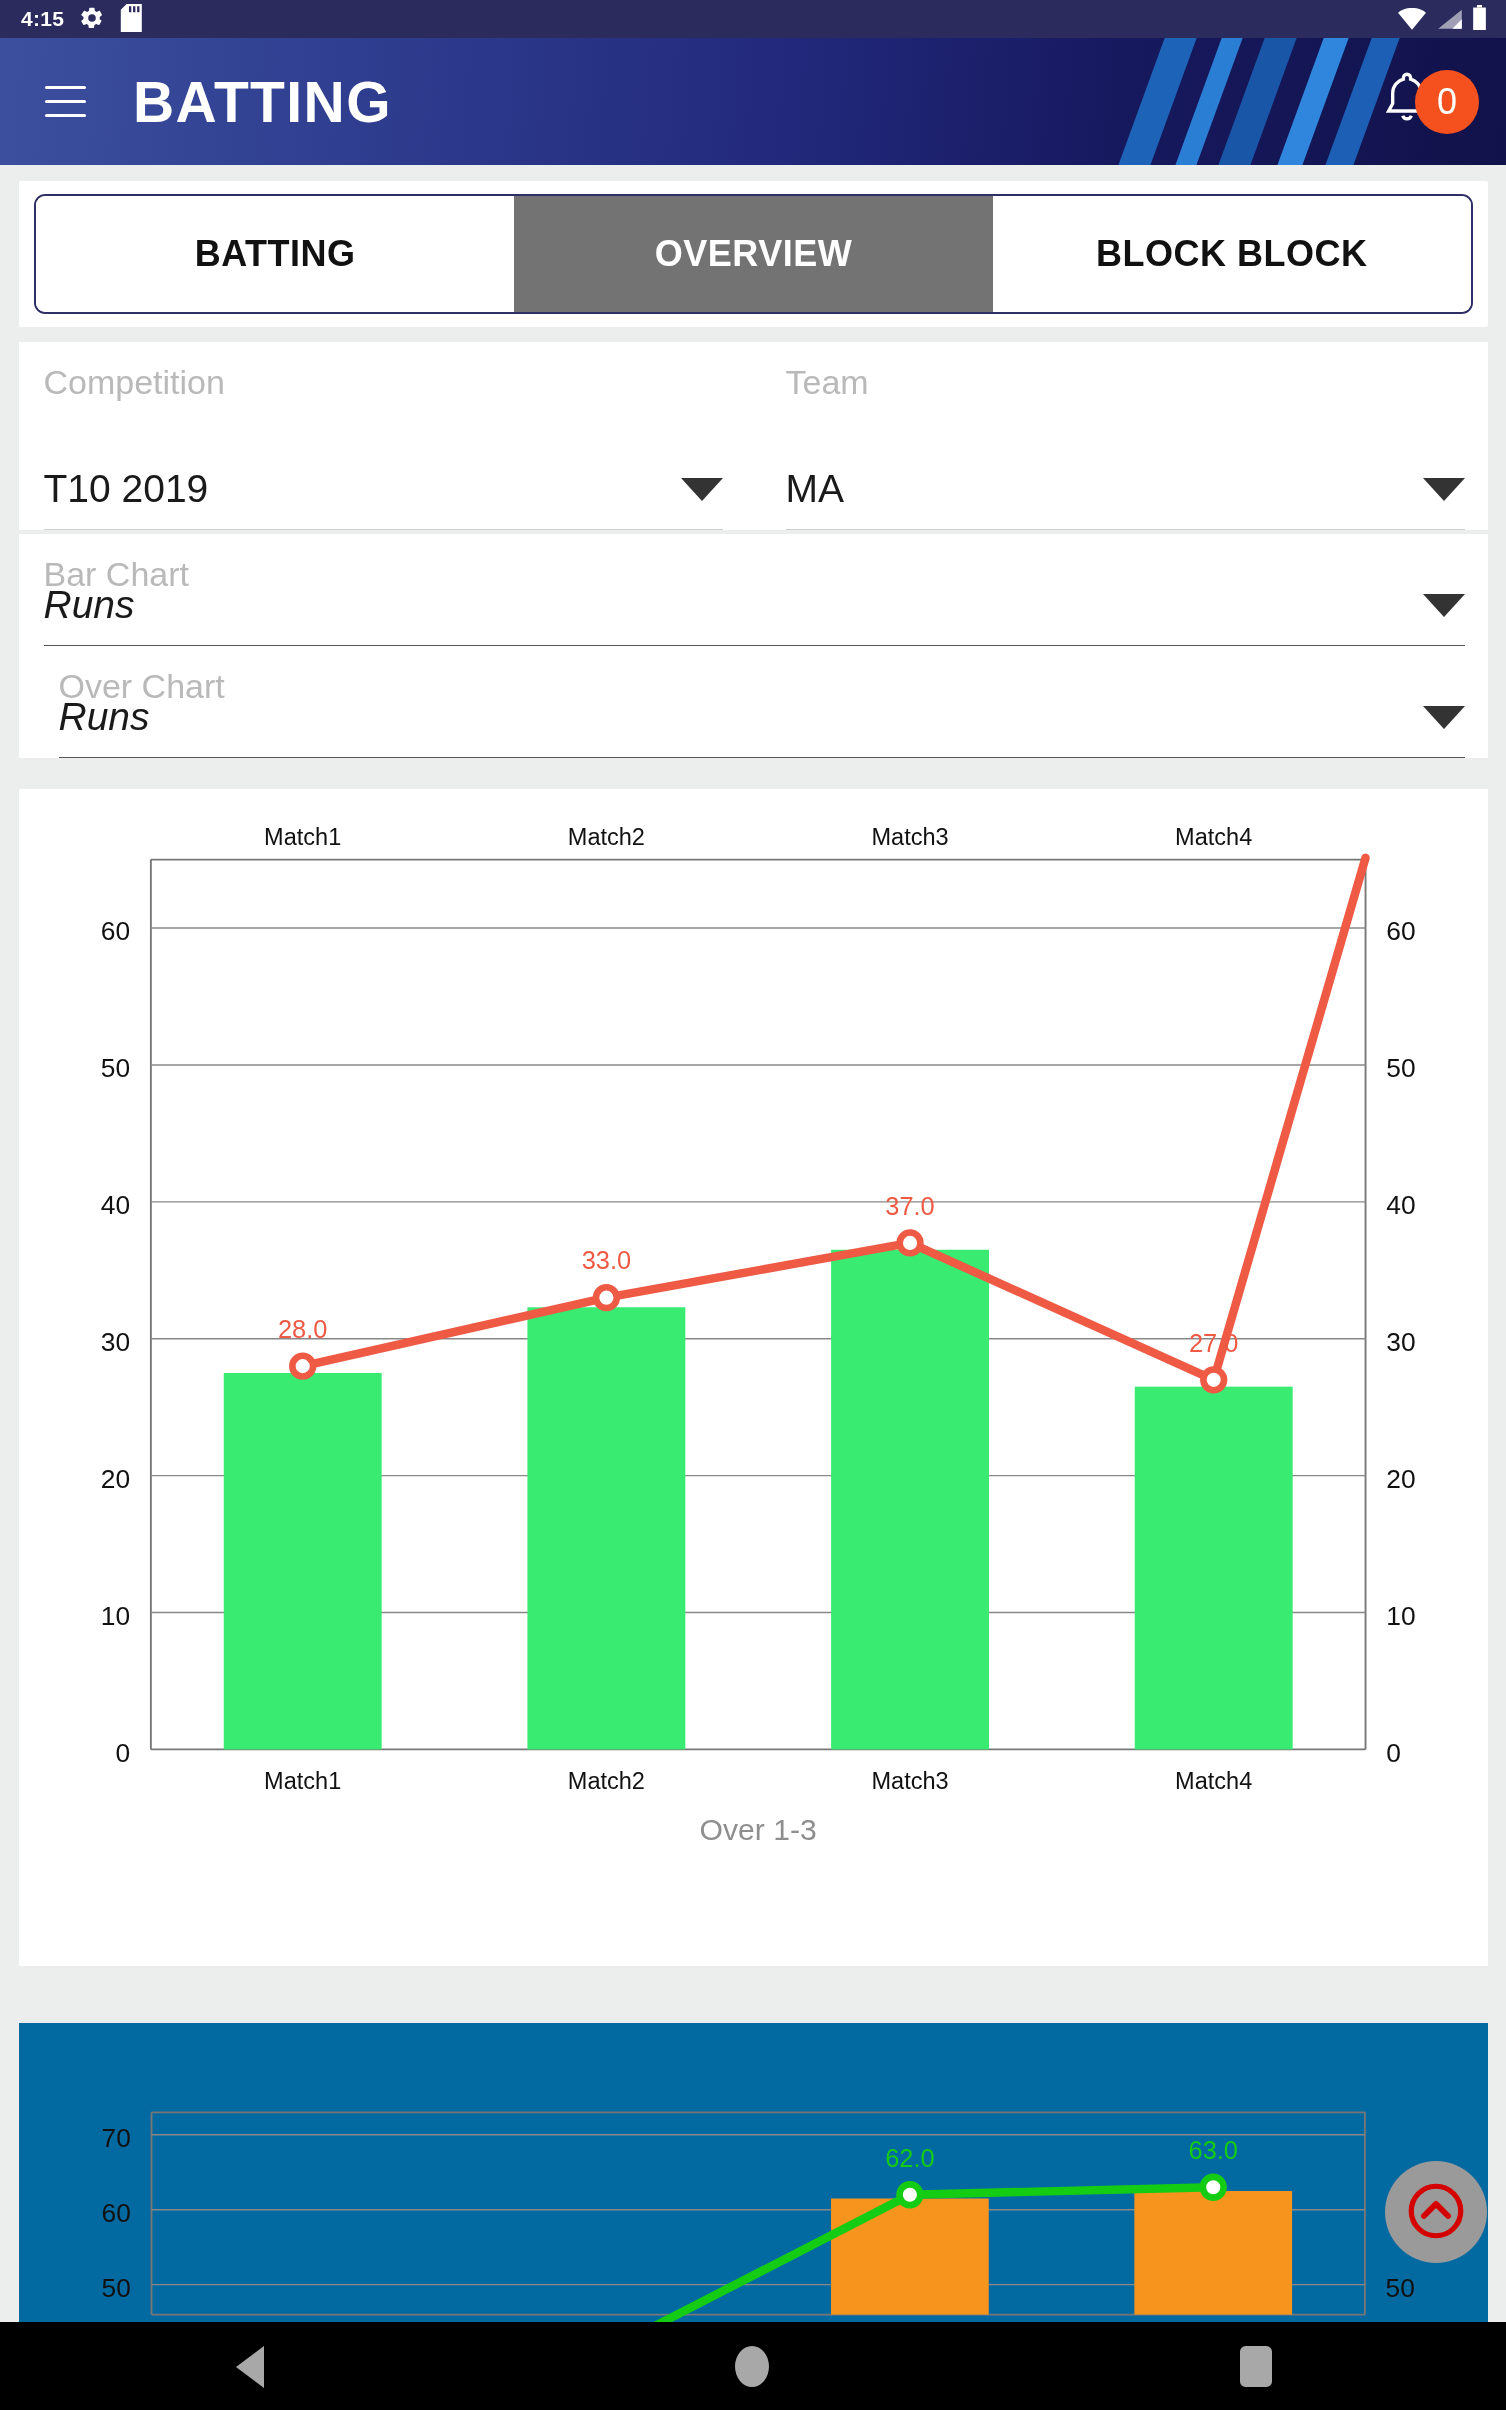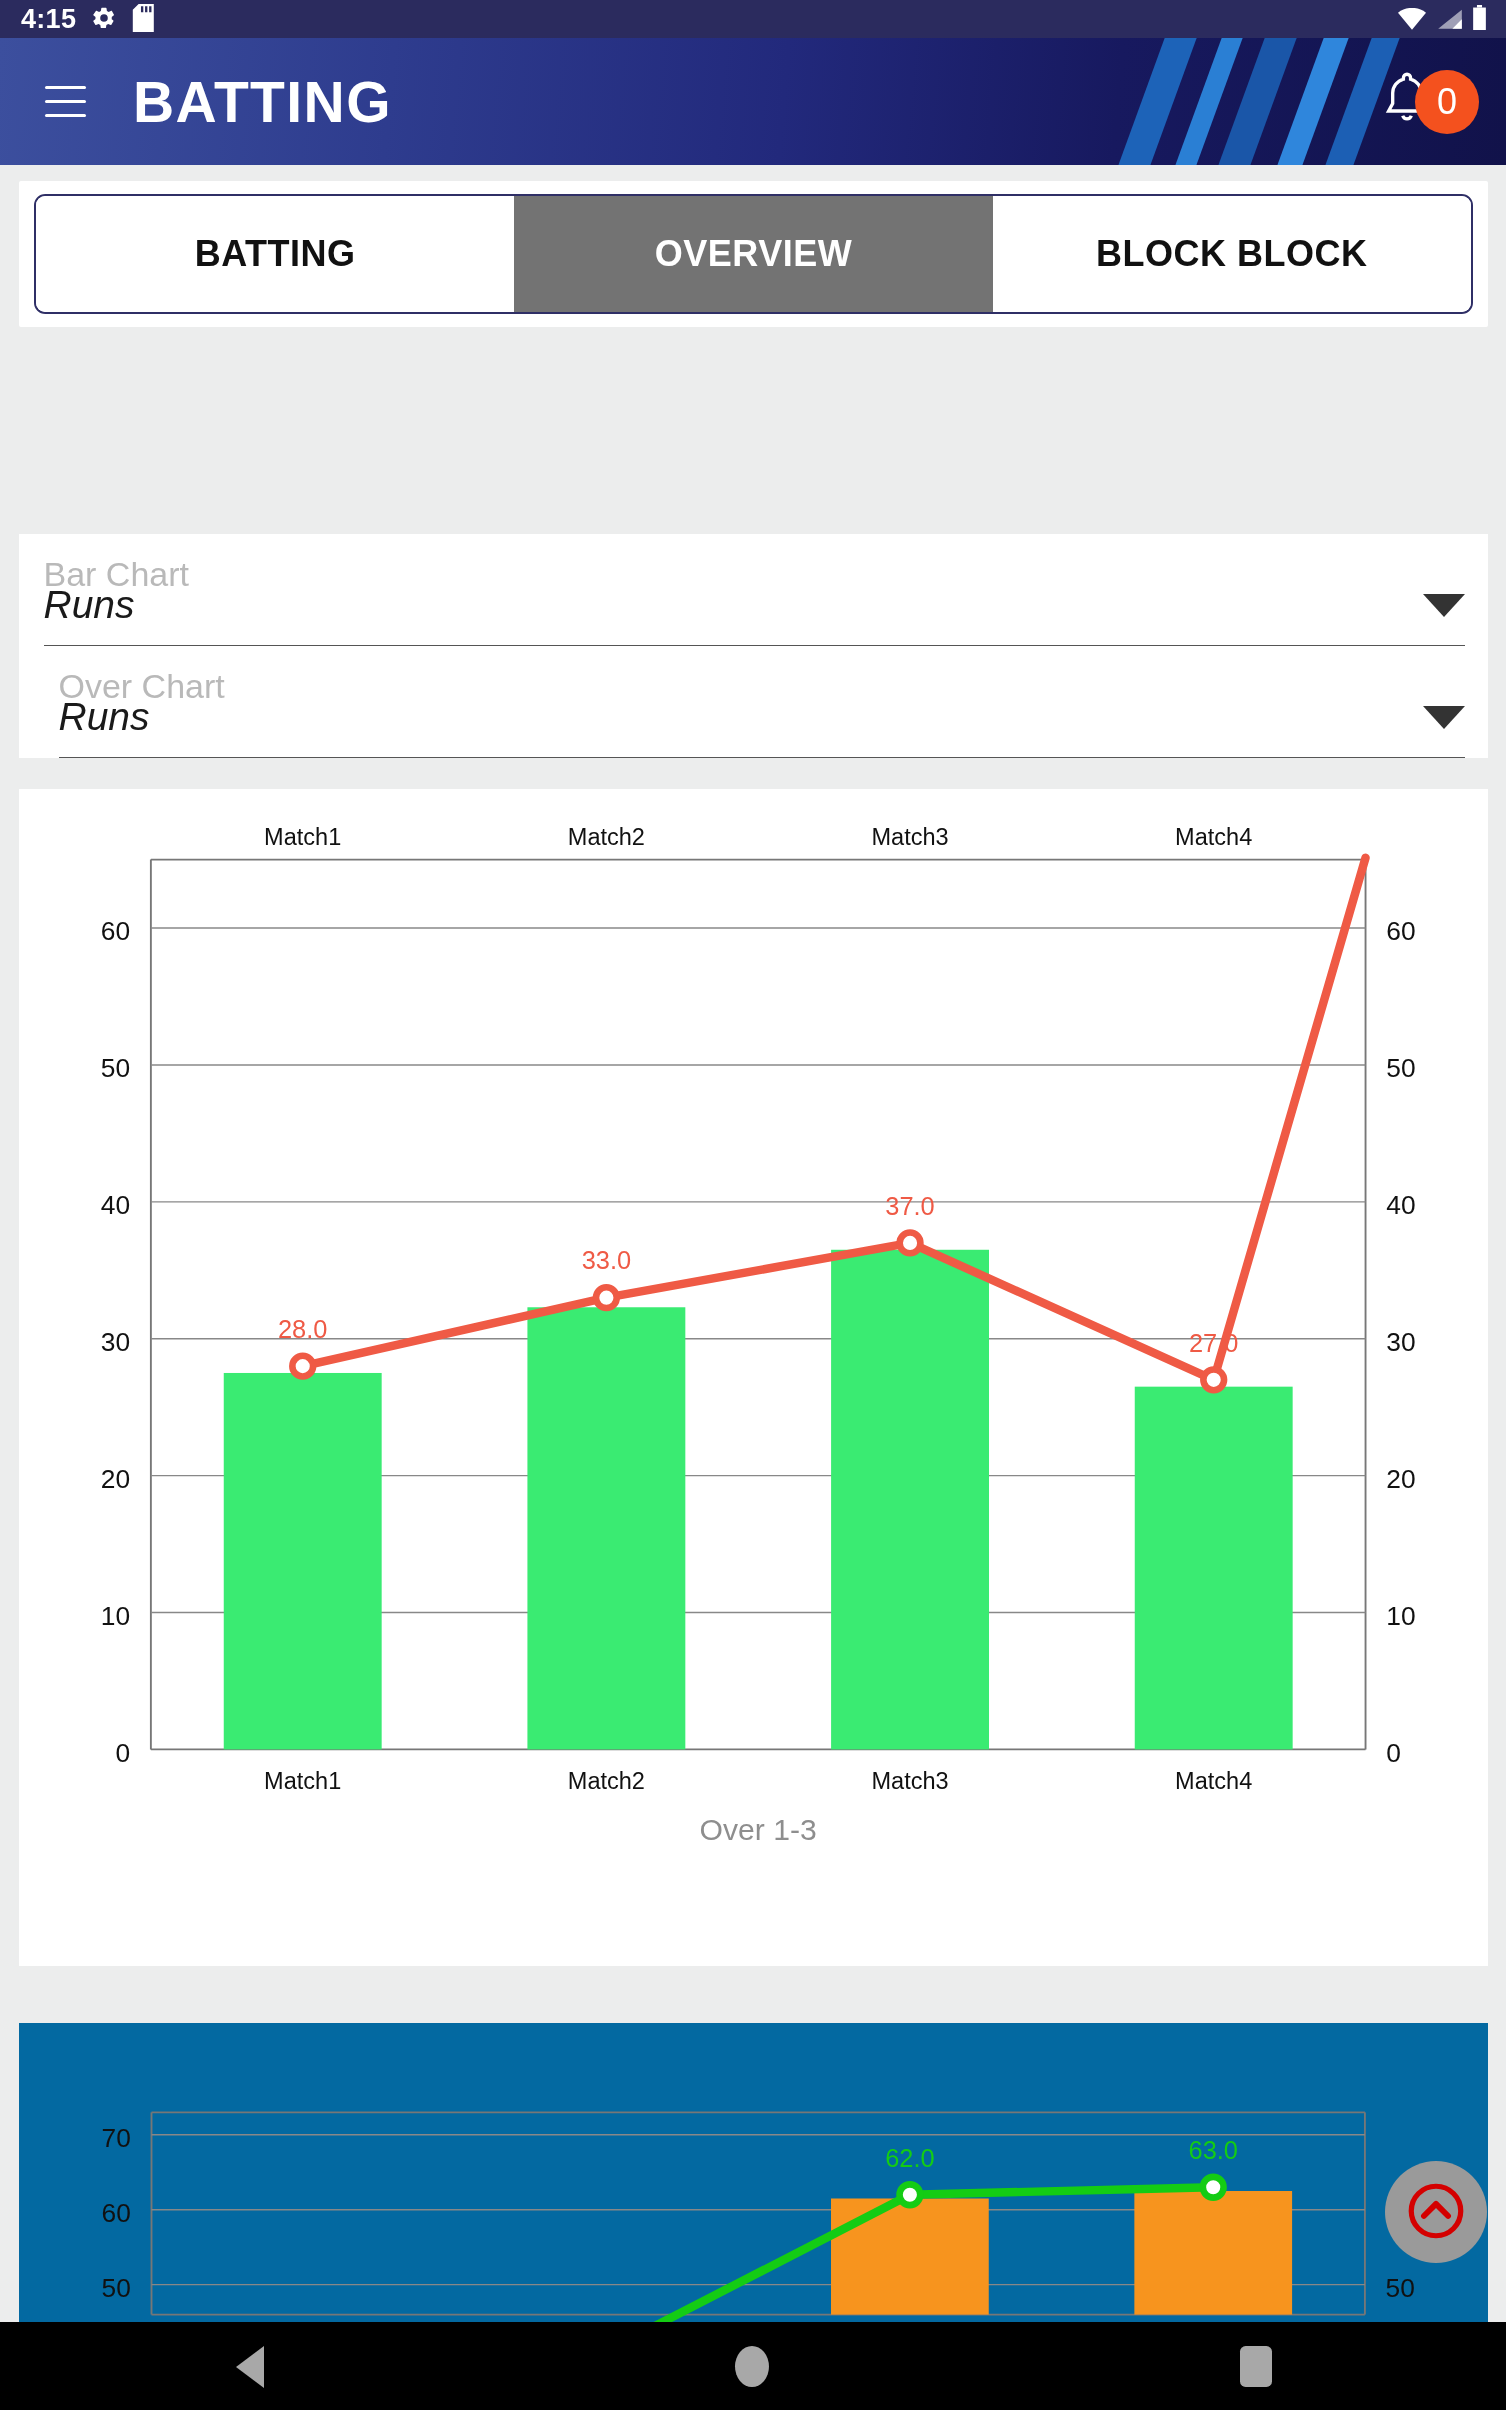--- a/index.html
+++ b/index.html
@@ -10,21 +10,21 @@
     overflow: hidden;
   }
   .screen { position: relative; width: 1507px; height: 2411px; background: #eceded; }
 
   
   .statusbar {
     position: absolute; top: 0; left: 0; width: 1507px; height: 38px;
     background: #2b2b5e; display: flex; align-items: center;
     padding: 0 21px; color: #fff;
   }
-  .statusbar .time { font-size: 27px; font-weight: 700; letter-spacing: 0.3px; }
+  .statusbar .time { font-size: 21px; font-weight: 700; letter-spacing: 0.3px; }
   .sb-left { display: flex; align-items: center; gap: 15px; }
   .sb-right { margin-left: auto; display: flex; align-items: flex-end; gap: 10.4px; }
   .ic { display: inline-block; }
 
   
   .appbar {
     position: absolute; top: 38px; left: 0; width: 1507px; height: 127px;
     background: linear-gradient(95deg, #3c4f9e 0%, #2e3c8e 26%, #22297c 52%, #17195f 74%, #11124a 100%);
     overflow: hidden;
   }
@@ -178,20 +178,36 @@
   </div>
 
   <div class="tabcard">
     <div class="tabs">
       <div class="tab">BATTING</div>
       <div class="tab active">OVERVIEW</div>
       <div class="tab">BLOCK BLOCK</div>
     </div>
   </div>
 
+  <div class="ddcard ddrow1">
+    <div class="ddcell">
+      <div class="ddlabel">Competition</div>
+      <div class="ddfield">
+        <span class="ddvalue">T10 2019</span>
+        <span class="caret"></span>
+      </div>
+    </div>
+    <div class="ddcell">
+      <div class="ddlabel">Team</div>
+      <div class="ddfield">
+        <span class="ddvalue">MA</span>
+        <span class="caret"></span>
+      </div>
+    </div>
+  </div>
 
   <div class="ddcard ddrow2">
     <div class="ddcell">
       <div class="ddlabel">Bar Chart</div>
       <div class="ddfield">
         <span class="ddvalue">Runs</span>
         <span class="caret"></span>
       </div>
     </div>
     <div class="ddcell">

